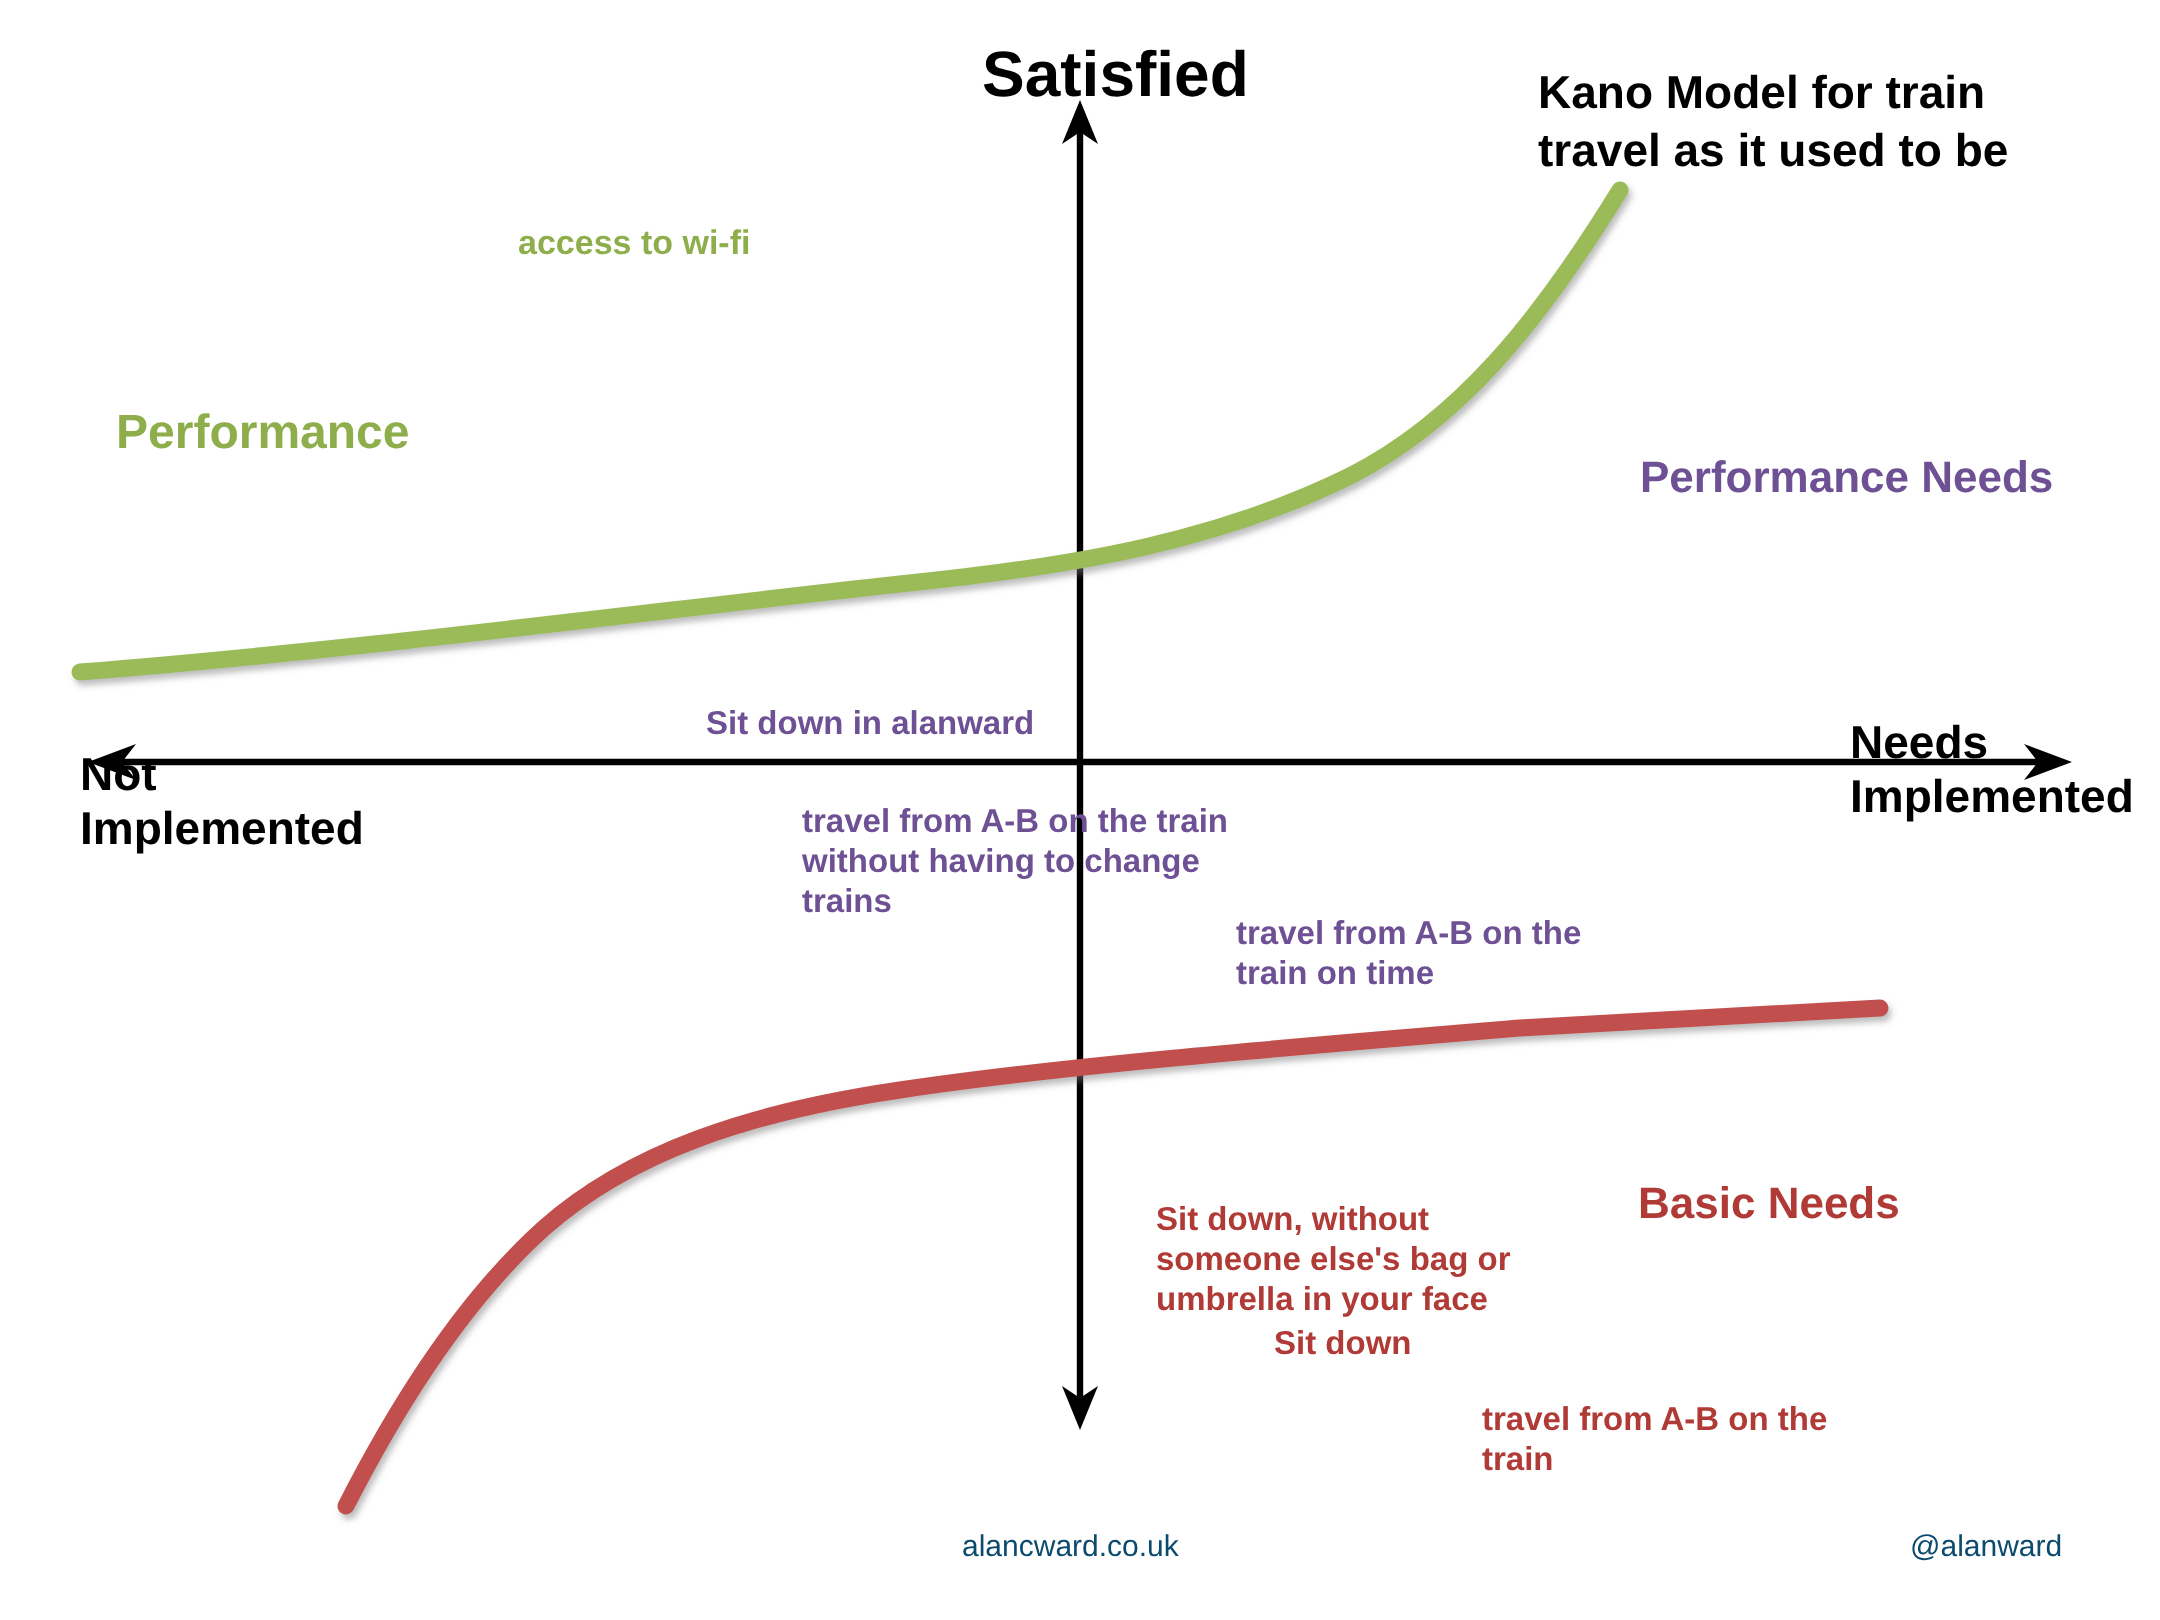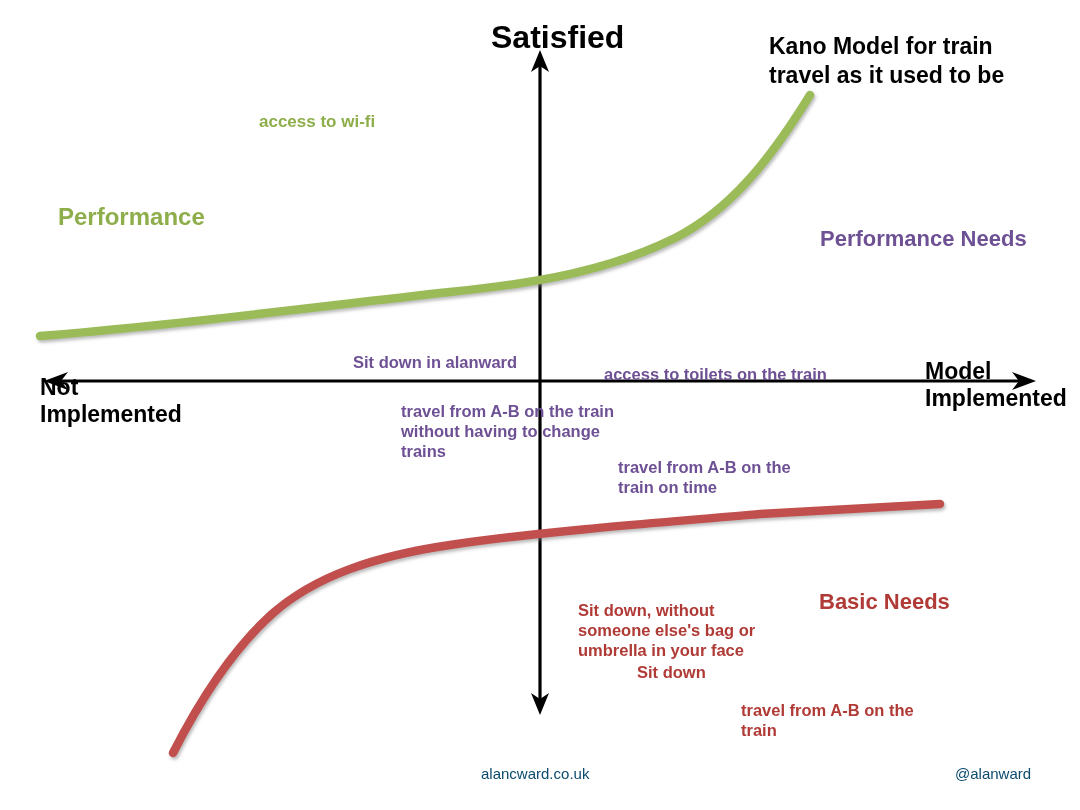--- a/index.html
+++ b/index.html
@@ -130,37 +130,36 @@
              C 530 533, 640 524, 760 514
              C 840 509, 900 506, 940 504" fill="none" stroke="#C0504D" stroke-width="8.5" stroke-linecap="round" filter="url(#soft-shadow)"></path>
   </svg>
 
   <div class="lbl axis-label big" style="left:491px; top:19px;">Satisfied</div>
 
 
   <div class="lbl axis-label" style="left:40px; top:374px;">Not
 Implemented</div>
 
-  <div class="lbl axis-label" style="left:925px; top:358px;">Model
+  <div class="lbl axis-label" style="left:925px; top:358px;">Needs
 Implemented</div>
 
   <div class="lbl title" style="left:769px; top:32px; width:260px;">Kano Model for train
 travel as it used to be</div>
 
   <div class="lbl green-zone" style="left:58px; top:202px;">Performance</div>
 
   <div class="lbl purple-zone" style="left:820px; top:226px;">Performance Needs</div>
 
   <div class="lbl red-zone" style="left:819px; top:589px;">Basic Needs</div>
 
   <div class="lbl green-item" style="left:259px; top:112px;">access to wi-fi</div>
 
   <div class="lbl purple-item" style="left:353px; top:352px;">Sit down in alanward</div>
 
-  <div class="lbl purple-item" style="left:604px; top:364px;">access to toilets on the train</div>
 
   <div class="lbl purple-item" style="left:401px; top:401px; width:260px;">travel from A-B on the train
 without having to change
 trains</div>
 
   <div class="lbl purple-item" style="left:618px; top:457px; width:225px;">travel from A-B on the
 train on time</div>
 
   <div class="lbl red-item" style="left:578px; top:568px; width:215px;margin-top:32px;">Sit down, without
 someone else's bag or

